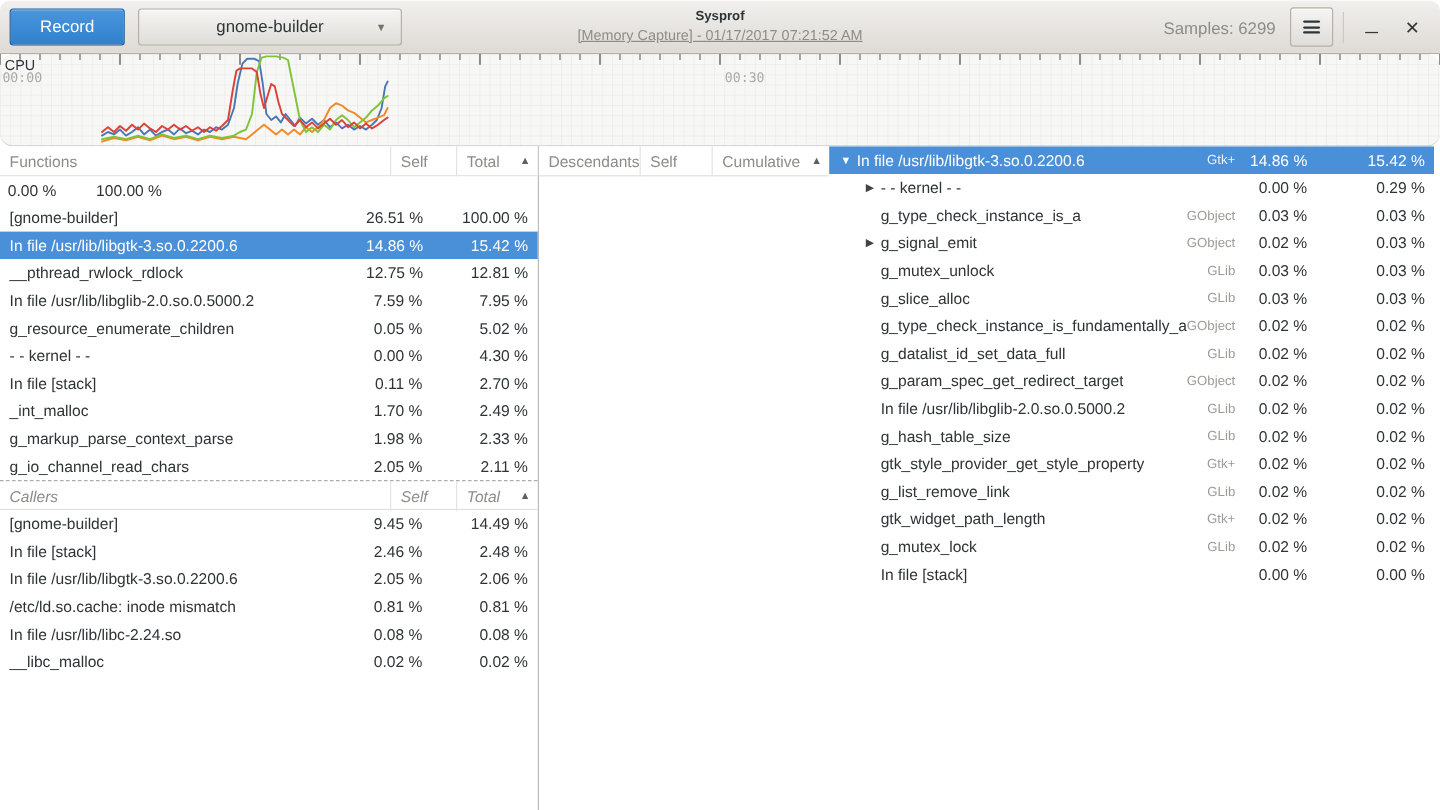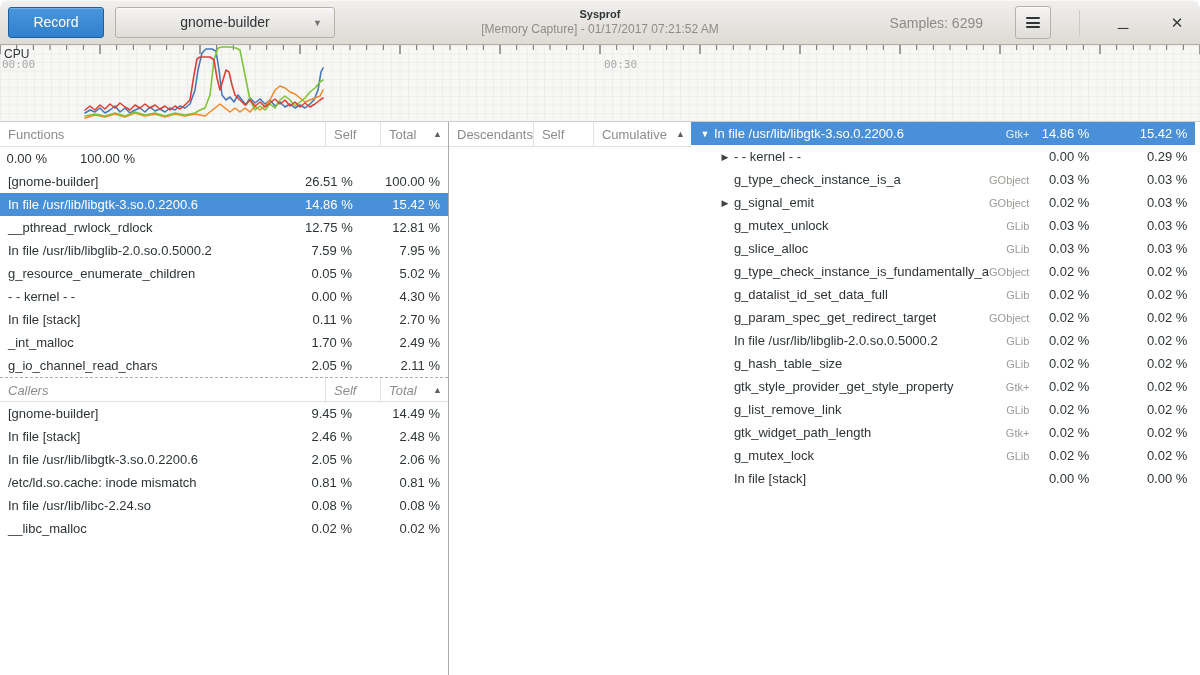--- a/index.html
+++ b/index.html
@@ -14,37 +14,37 @@
   .record-btn { margin-left:8px; width:96px; height:31px; border:1px solid #1f5f9e; border-radius:3px;
     background:linear-gradient(#4a96dd,#3080cd); color:#ffffff; font-size:14px;
     font-family:inherit; cursor:pointer; box-shadow:inset 0 1px 0 rgba(255,255,255,.25); }
   .process-dropdown { margin-left:11px; width:220px; height:31px; border:1px solid #b6b0a8; border-radius:3px;
     background:linear-gradient(#f6f5f4,#deddd8); color:#2e3436; font-size:14px; font-family:inherit;
     cursor:pointer; display:flex; align-items:center; justify-content:center; position:relative;
     box-shadow:inset 0 1px 0 rgba(255,255,255,.7); }
   .process-dropdown .caret { position:absolute; right:12px; top:10px; font-size:9px; color:#77716a; }
   .title-block { position:absolute; left:0; right:0; top:6px; text-align:center; pointer-events:none; }
   .title { font-size:11px; font-weight:bold; color:#2e3436; line-height:16px; }
-  .subtitle { font-size:12px; color:#8e8c88; line-height:15px; }
-  .header-right { position:absolute; right:8px; top:0; height:45px; display:flex; align-items:center; gap:24px; }
+  .subtitle { font-size:12px; color:#8e8c88; line-height:15px;text-decoration:underline; }
+  .header-right { position:absolute; right:8px; top:0; height:45px; display:flex; align-items:center; gap:4px; }
   .samples { color:#8e8c88; font-size:14px; margin-right:8px; }
   .menu-btn { width:36px; height:33px; border:1px solid #b6b0a8; border-radius:3px;
     background:linear-gradient(#f6f5f4,#deddd8); cursor:pointer; display:flex; align-items:center; justify-content:center;
     box-shadow:inset 0 1px 0 rgba(255,255,255,.7); }
   .hamburger { display:inline-block; width:14px; }
   .hamburger i { display:block; height:2px; background:#2e3436; margin:2.5px 0; border-radius:1px; }
   .hsep { width:1px; height:26px; background:#cdc9c3; margin:0 4px; }
   .win-btn { width:30px; height:30px; border:none; background:transparent; color:#33393b; cursor:pointer;
     font-size:15px; font-weight:bold; font-family:inherit; }
   .win-btn.min { line-height:40px; }
 
   
   .cpu-graph { height:77px; flex:0 0 77px; position:relative; background-color:#f7f7f6;
     background-image:linear-gradient(#ededeb 1px,transparent 1px),linear-gradient(90deg,#ededeb 1px,transparent 1px);
-    background-size:8.5px 8.5px; border-bottom:1px solid #cecece; }
+    background-size:8.5px 8.5px; border-bottom:1px solid #cecece;border-radius:11px; }
   .cpu-graph svg { position:absolute; left:0; top:0; }
   .cpu-label { position:absolute; left:4px; top:2px; font-size:12px; color:#2e3436; }
   .time-label { position:absolute; font-family:"DejaVu Sans Mono",monospace; font-size:11px; color:#a9a9a9; top:13px;text-align:center; }
   .time-label.t0 { left:2px; }
   .time-label.t30 { left:604px; }
 
   
   .main { flex:1; display:flex; background:#fff; min-height:0; }
   .left-pane { width:449px; flex:0 0 449px; border-right:1px solid #ababab; display:flex; flex-direction:column; }
   .right-pane { flex:1; display:flex; flex-direction:row; }
@@ -249,20 +249,25 @@
               <span class="cell c-name">In file [stack]</span>
               <span class="cell c-self">0.11 %</span>
               <span class="cell c-total">2.70 %</span>
             </div>
             <div class="trow">
               <span class="cell c-name">_int_malloc</span>
               <span class="cell c-self">1.70 %</span>
               <span class="cell c-total">2.49 %</span>
             </div>
             <div class="trow">
+              <span class="cell c-name">g_markup_parse_context_parse</span>
+              <span class="cell c-self">1.98 %</span>
+              <span class="cell c-total">2.33 %</span>
+            </div>
+            <div class="trow">
               <span class="cell c-name">g_io_channel_read_chars</span>
               <span class="cell c-self">2.05 %</span>
               <span class="cell c-total">2.11 %</span>
             </div>
           </div>
       </div>
 
       <div class="callers-block">
         <div class="thead">
           <span class="hcell hname">Callers</span>

